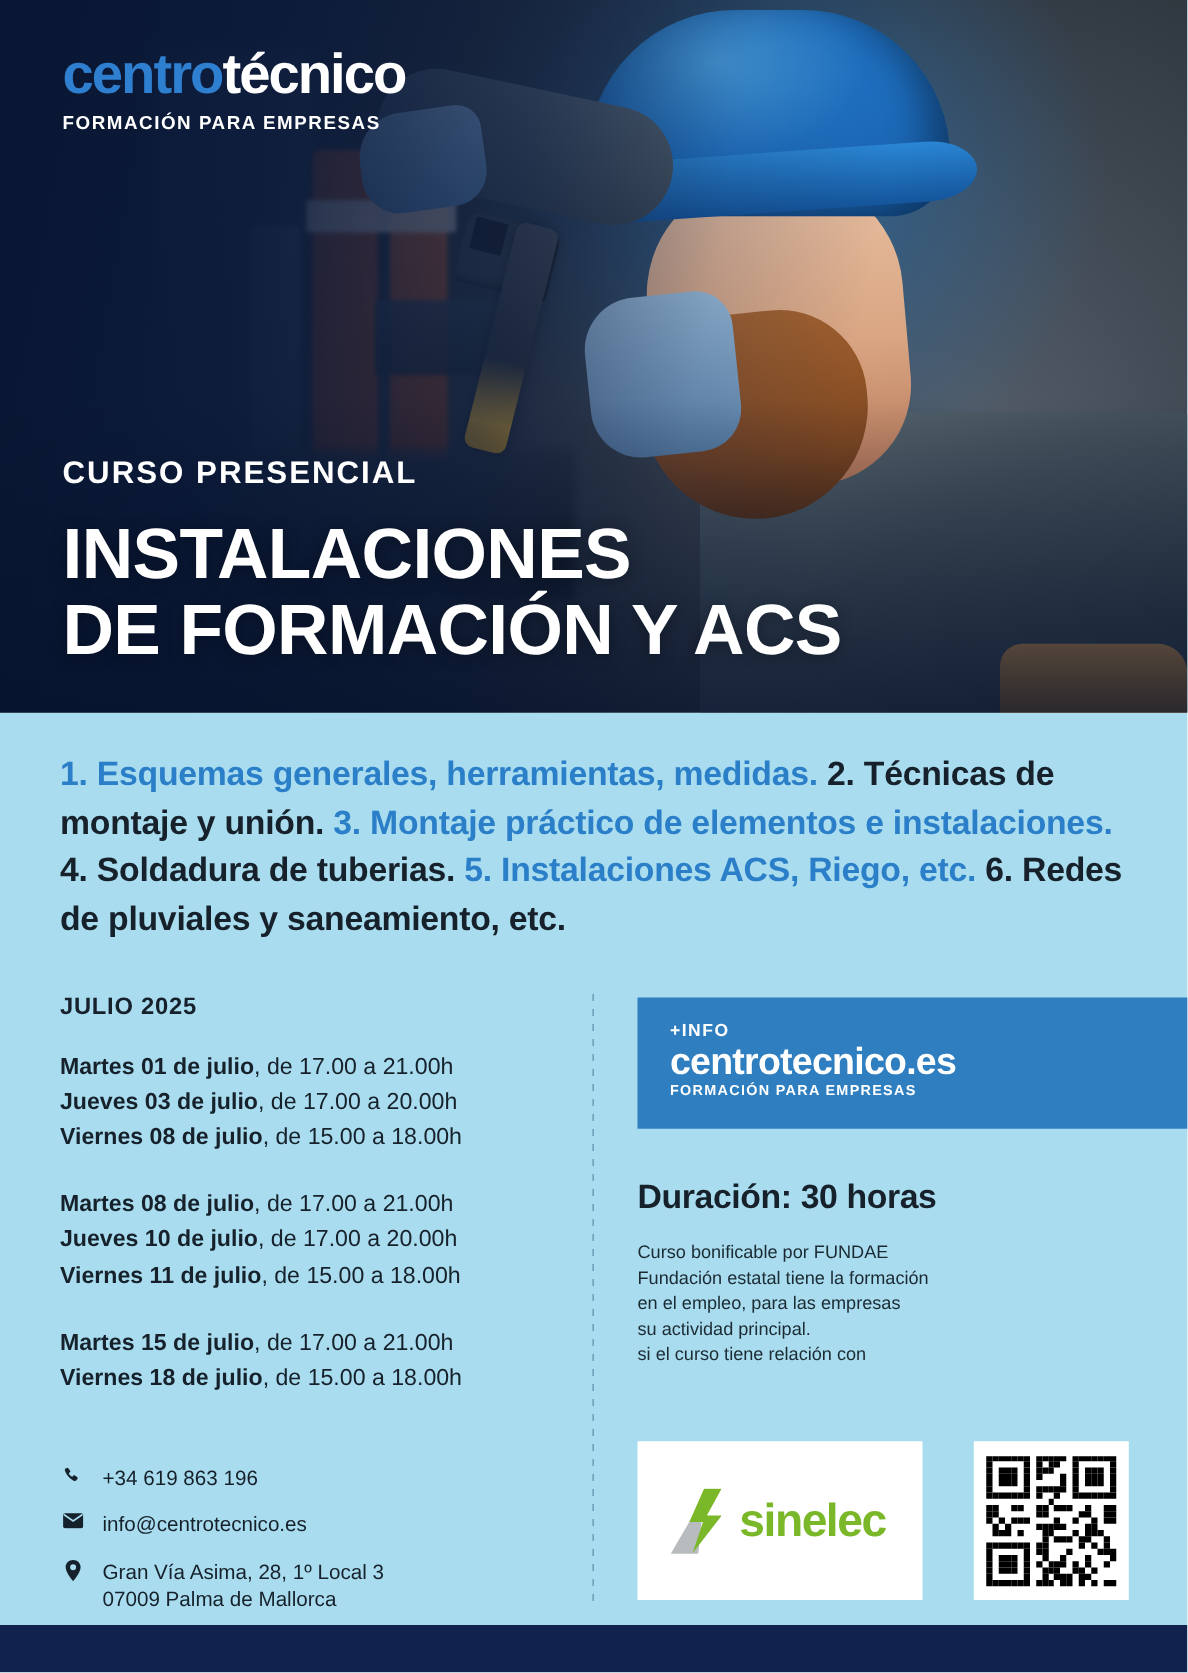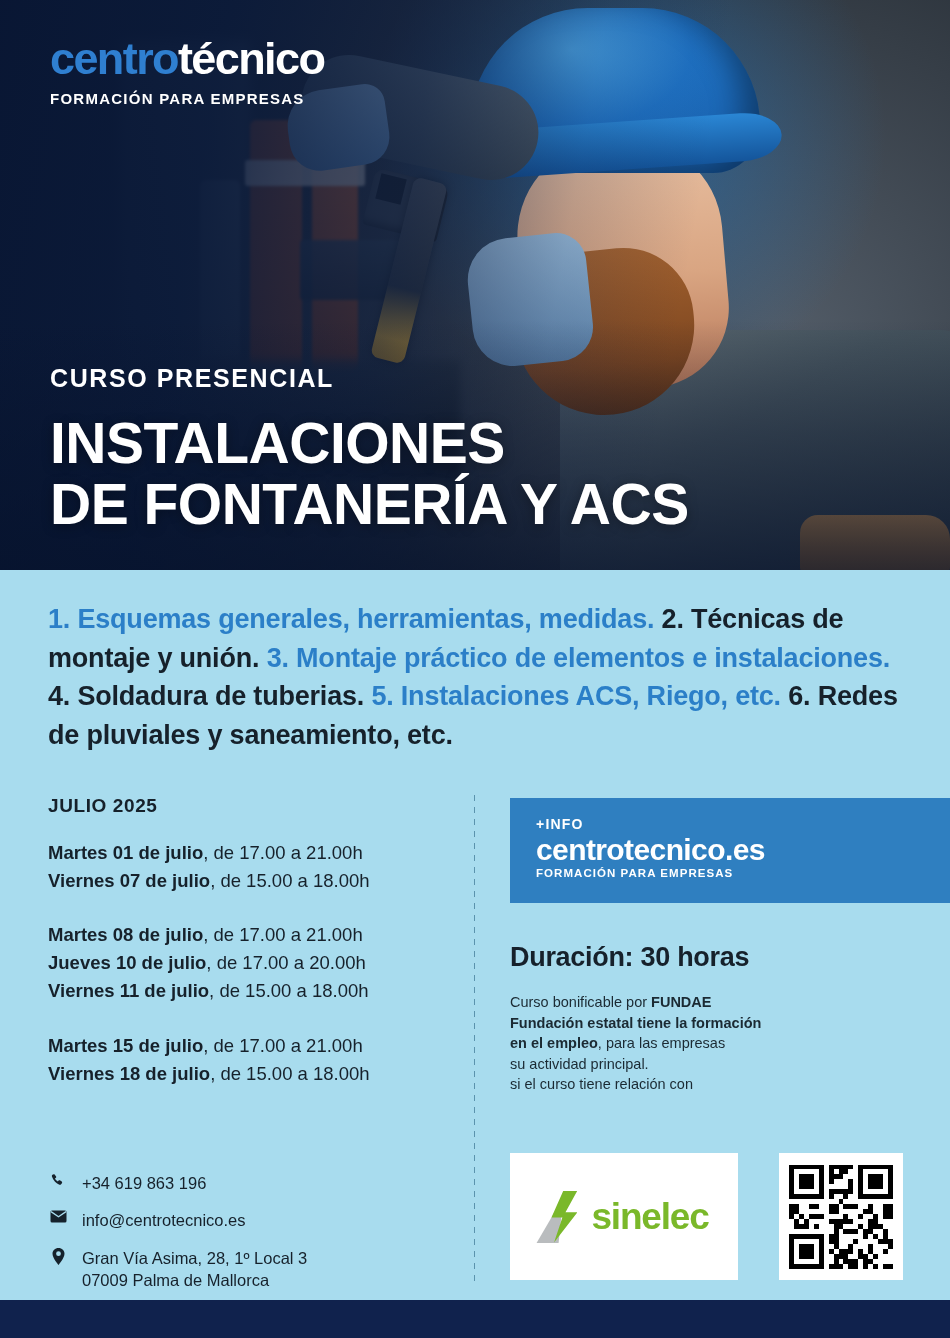--- a/index.html
+++ b/index.html
@@ -302,21 +302,21 @@
     letter-spacing: -0.3px;
   }
   .fundae {
     position: absolute;
     left: 510px; top: 992px;
     width: 330px;
     font-size: 14.5px;
     line-height: 1.42;
     color: #1b2a33;
   }
-  .fundae b { font-weight: 700; }
+  .fundae b { font-weight: 400; }
 
   
   .contact {
     position: absolute;
     left: 48px; top: 1172px;
     width: 420px;
   }
   .c-row {
     display: flex;
     align-items: flex-start;
@@ -425,33 +425,34 @@
 
     <div class="logo-block">
       <div class="logo-word"><span class="blue">centro</span><span>técnico</span></div>
       <div class="logo-sub">FORMACIÓN PARA EMPRESAS</div>
     </div>
 
     <div class="hero-text">
       <div class="kicker">CURSO PRESENCIAL</div>
       <div class="course-title">
         <div>INSTALACIONES</div>
-        <div>DE FONTANERÍA Y ACS</div>
+        <div>DE FORMACIÓN Y ACS</div>
       </div>
     </div>
   </div>
 
   <div class="topics" id="topics"><span class="hl">1. Esquemas generales, herramientas, medidas. </span><span>2. Técnicas de montaje y unión. </span><span class="hl">3. Montaje práctico de elementos e instalaciones. </span><span>4. Soldadura de tuberias. </span><span class="hl">5. Instalaciones ACS, Riego, etc. </span><span>6. Redes de pluviales y saneamiento, etc.</span></div>
 
   <div class="dates">
     <div class="dates-title">JULIO 2025</div>
     <div id="schedule-groups">
         <div class="date-group">
           <div class="date-line"><b>Martes 01 de julio</b><span>, de 17.00 a 21.00h</span></div>
-          <div class="date-line"><b>Viernes 07 de julio</b><span>, de 15.00 a 18.00h</span></div>
+          <div class="date-line"><b>Jueves 03 de julio</b><span>, de 17.00 a 20.00h</span></div>
+          <div class="date-line"><b>Viernes 08 de julio</b><span>, de 15.00 a 18.00h</span></div>
         </div>
         <div class="date-group">
           <div class="date-line"><b>Martes 08 de julio</b><span>, de 17.00 a 21.00h</span></div>
           <div class="date-line"><b>Jueves 10 de julio</b><span>, de 17.00 a 20.00h</span></div>
           <div class="date-line"><b>Viernes 11 de julio</b><span>, de 15.00 a 18.00h</span></div>
         </div>
         <div class="date-group">
           <div class="date-line"><b>Martes 15 de julio</b><span>, de 17.00 a 21.00h</span></div>
           <div class="date-line"><b>Viernes 18 de julio</b><span>, de 15.00 a 18.00h</span></div>
         </div>

